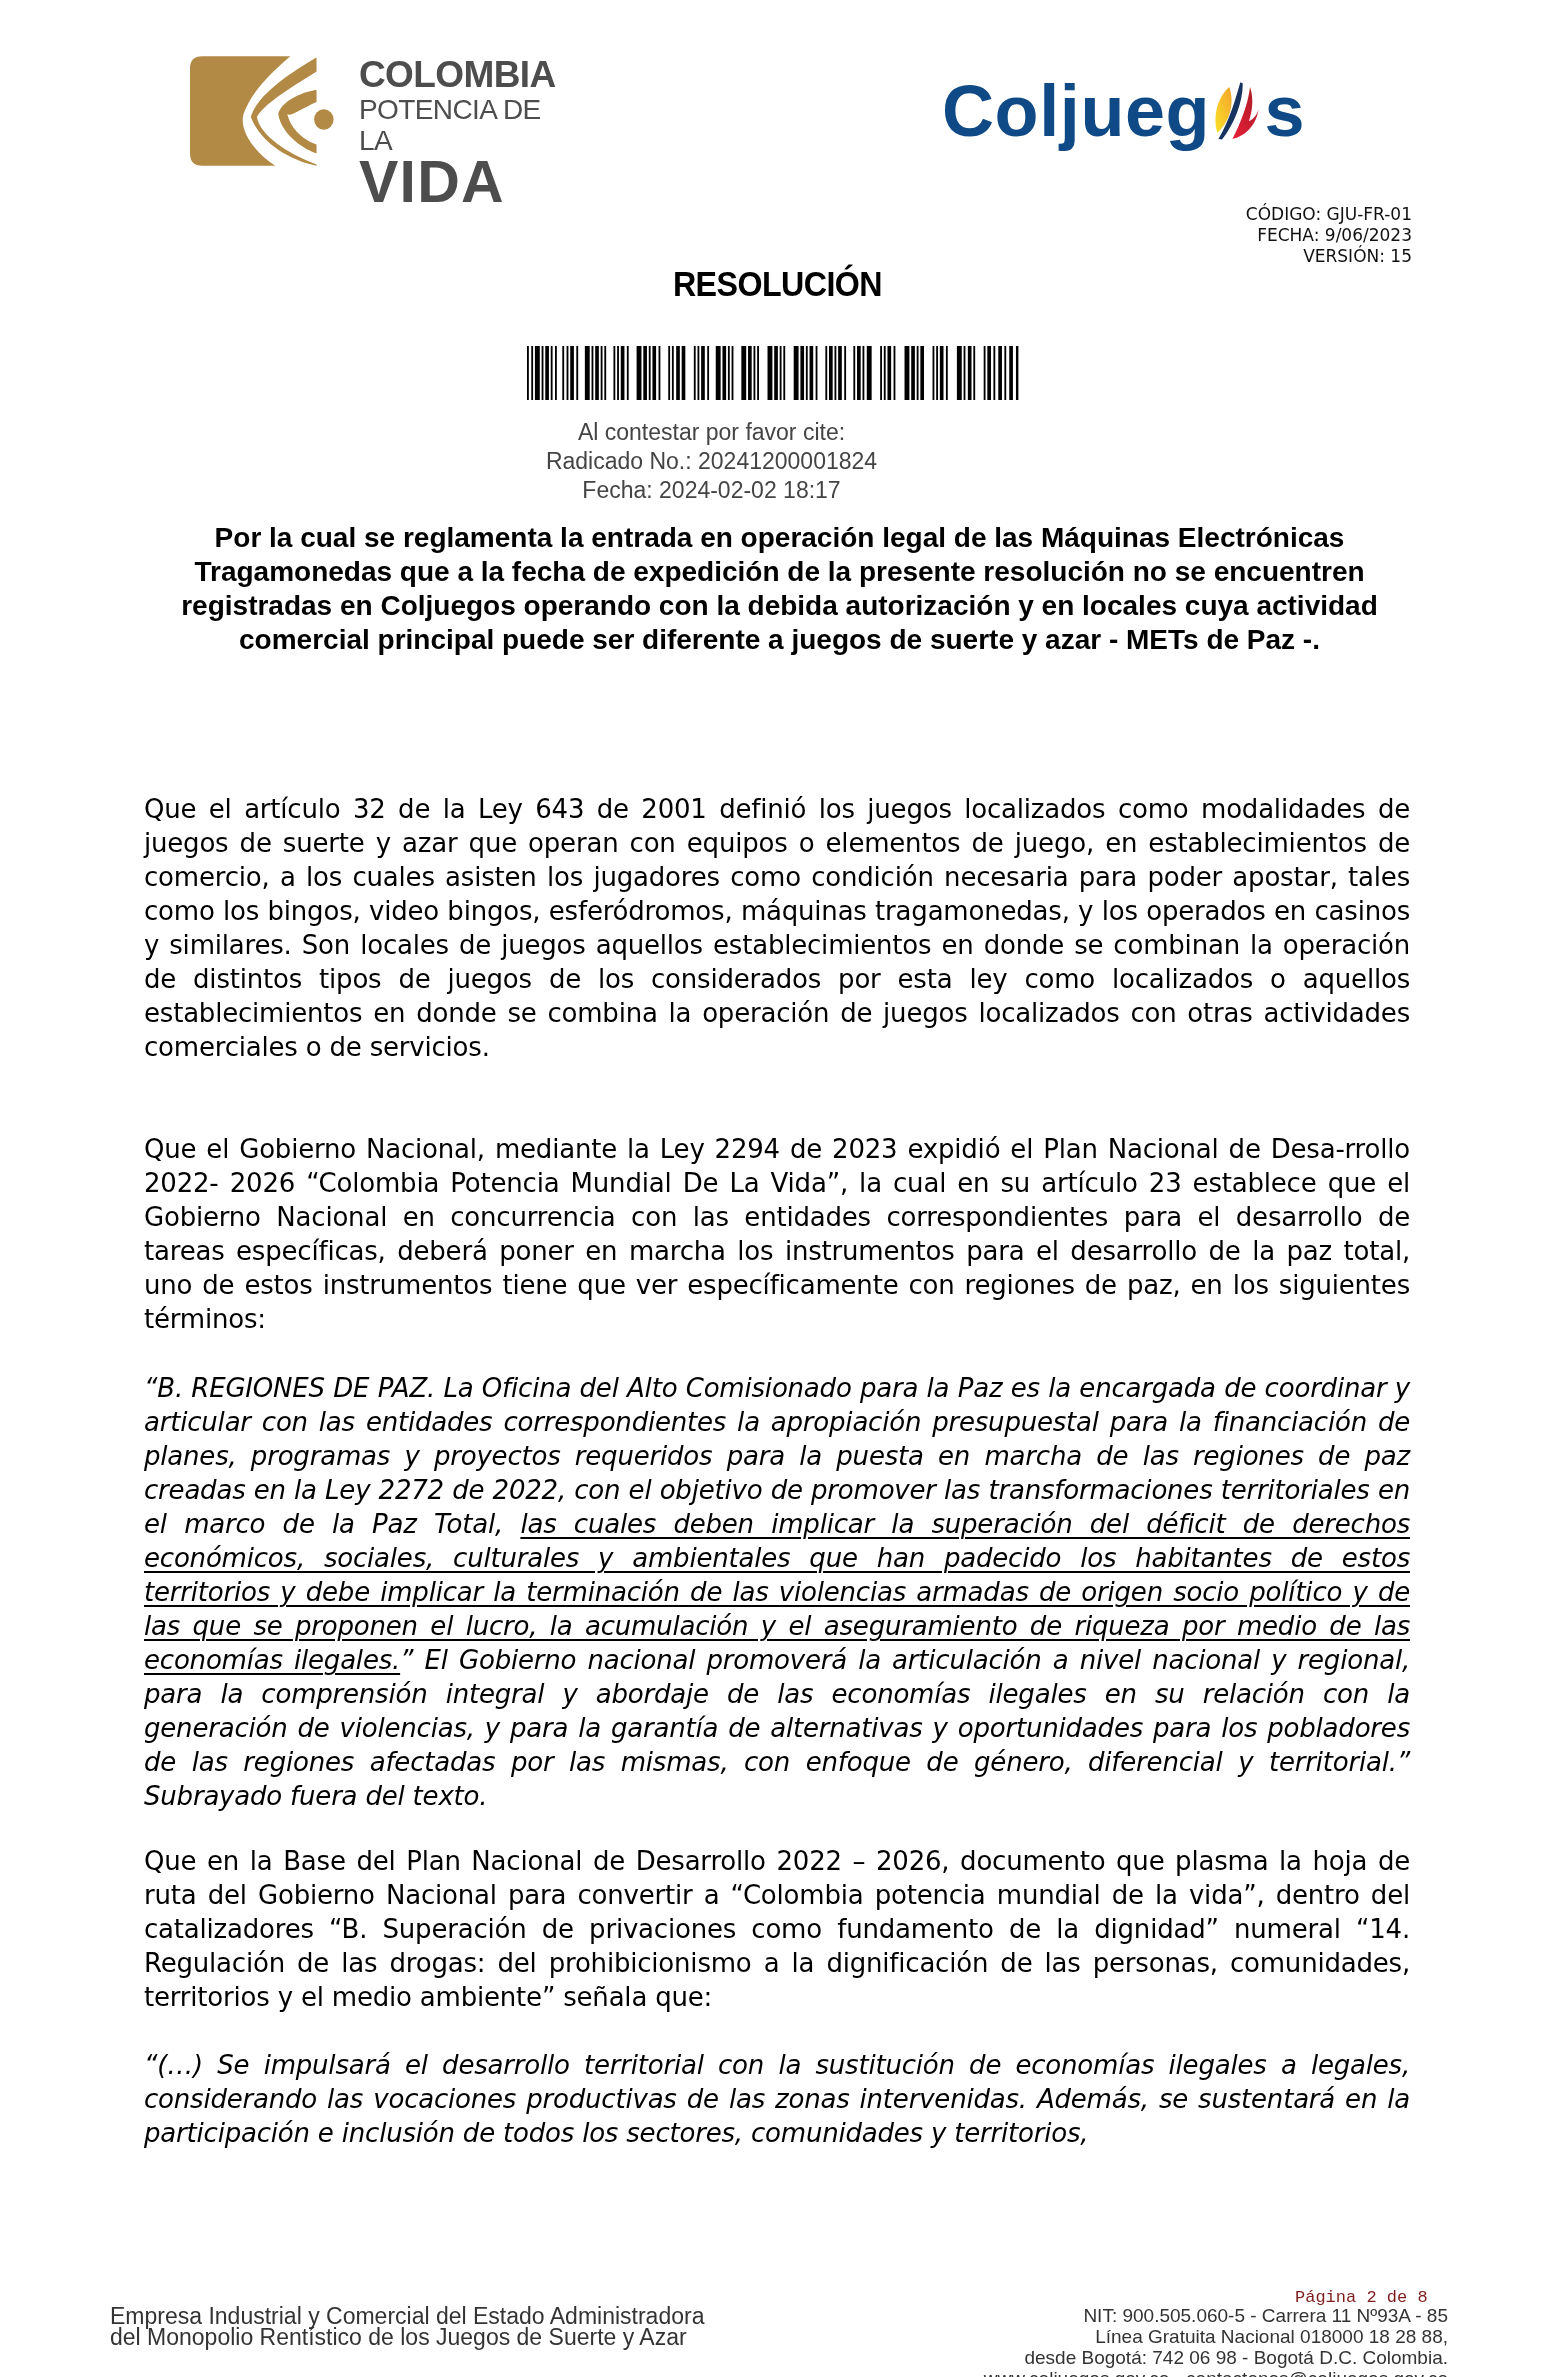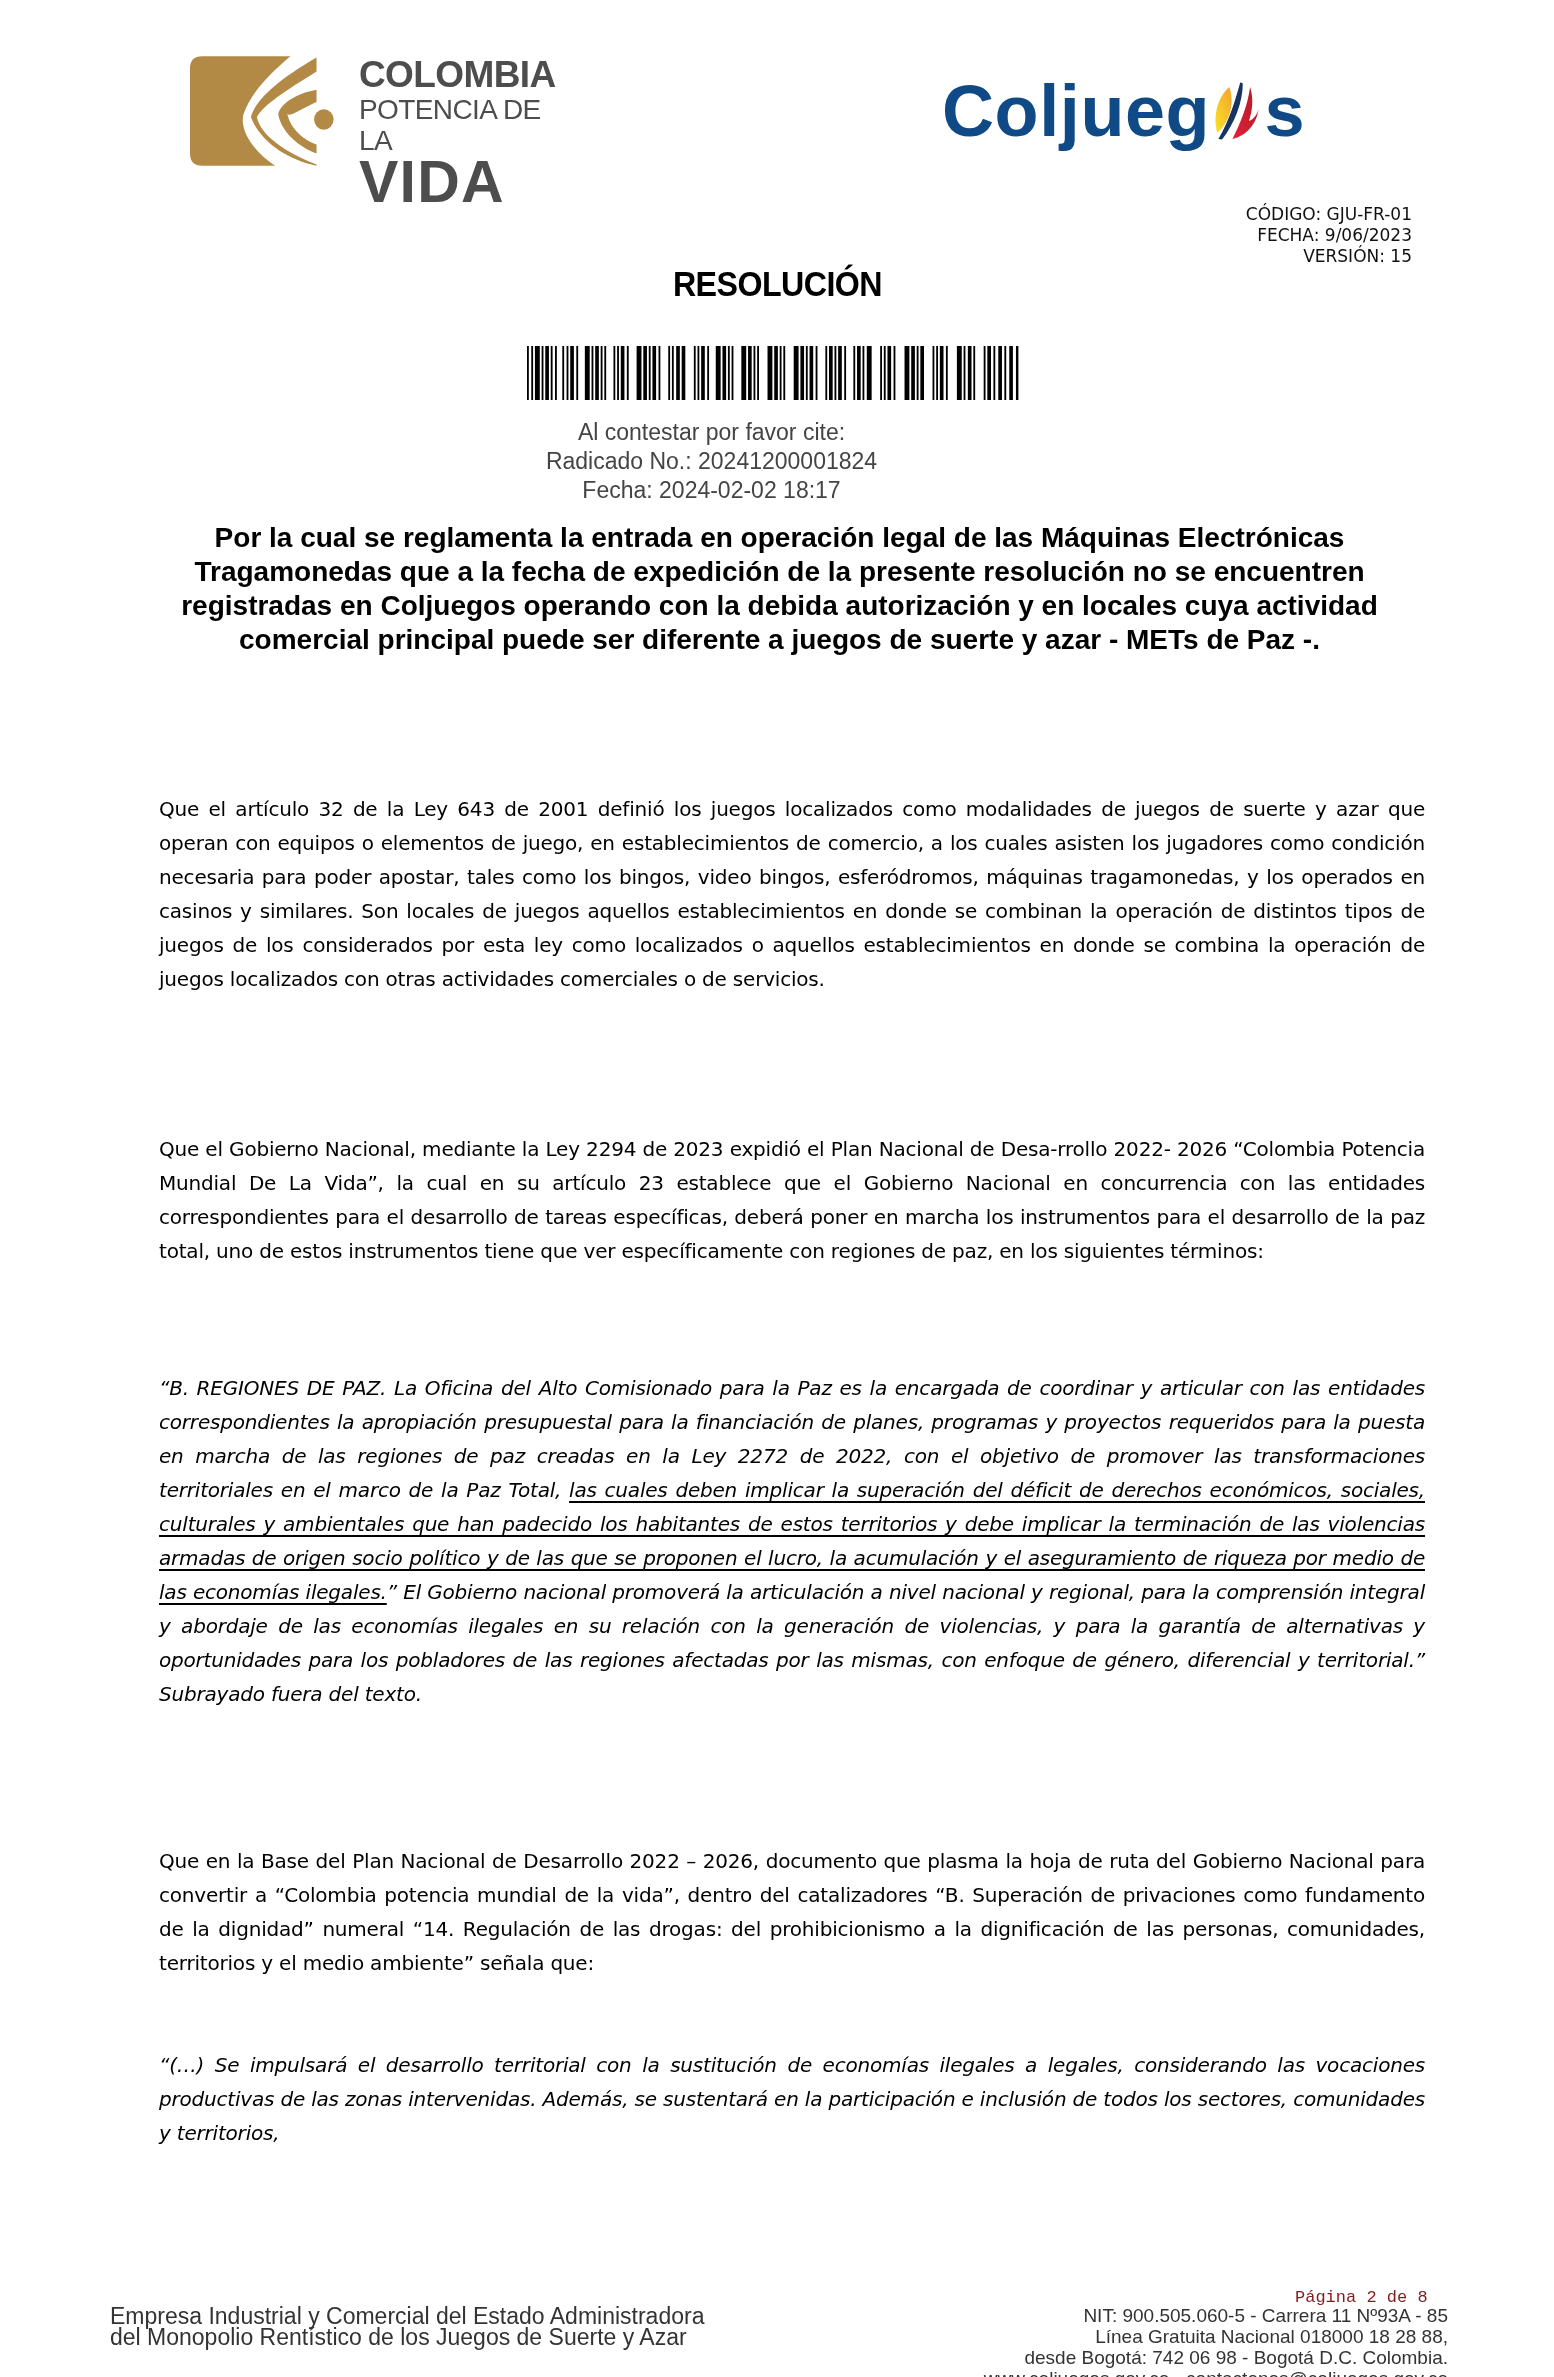--- a/index.html
+++ b/index.html
@@ -21,21 +21,21 @@
   
   #doc-code { right:143px; top:204px; text-align:right; font-family:"DejaVu Sans", sans-serif; font-size:17px; line-height:21px; color:#111; }
 
   #title { left:0; width:1555px; top:264px; text-align:center; font-family:"Liberation Sans", sans-serif; font-weight:bold; font-size:35px; letter-spacing:-0.6px; transform:scaleX(0.92); }
 
   #barcode { left:527px; top:346px; width:492px; height:54px; }
   #barcode-text { left:0; width:1423px; top:402px; text-align:center; font-family:"Liberation Sans", sans-serif; font-size:23px; line-height:29px; color:#444;margin-top:16px; }
 
   #subject { left:155px; width:1249px; top:521px; text-align:center; font-family:"Liberation Sans", sans-serif; font-weight:bold; font-size:28px; line-height:34px; }
 
-  .body-text { left:144px; width:1266px; font-family:"DejaVu Sans", sans-serif; font-size:20px; line-height:34px; text-align:justify; letter-spacing:-0.2px;margin-left:15px; }
+  .body-text { left:144px; width:1266px; font-family:"DejaVu Sans", sans-serif; font-size:26px; line-height:34px; text-align:justify; letter-spacing:-0.2px; }
   .body-text.italic { font-style:italic; }
   .u { text-decoration:underline; text-decoration-thickness:1.8px; text-underline-offset:3.7px; }
 
   #p1 { top:792px; }
   #p2 { top:1132px; }
   #p3 { top:1371px; }
   #p4 { top:1844px; }
   #p5 { top:2048px; }
 
   #footer-left { left:110px; top:2306px; font-family:"Liberation Sans", sans-serif; font-size:23px; line-height:21px; color:#333; }

